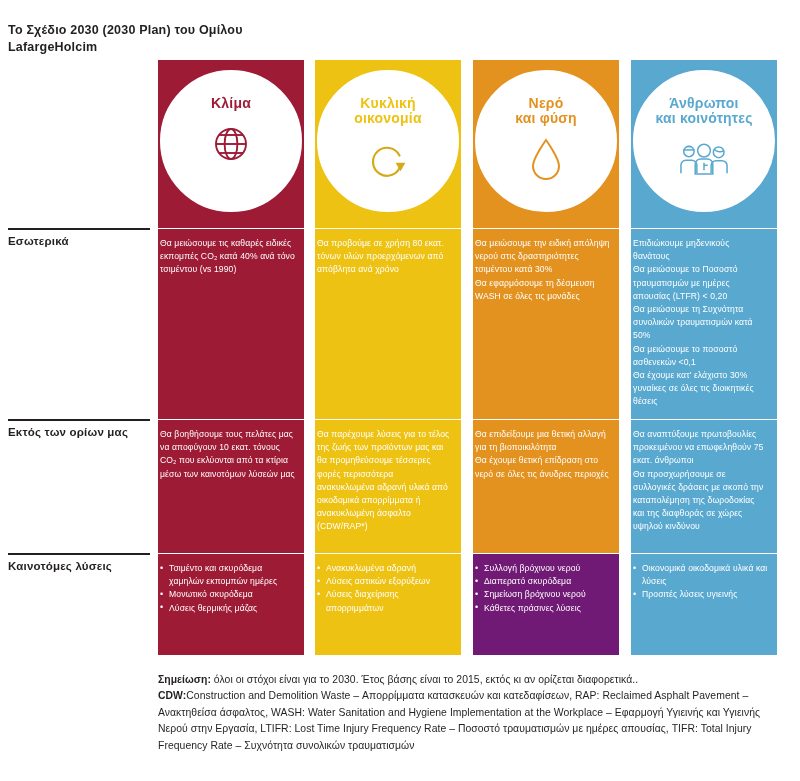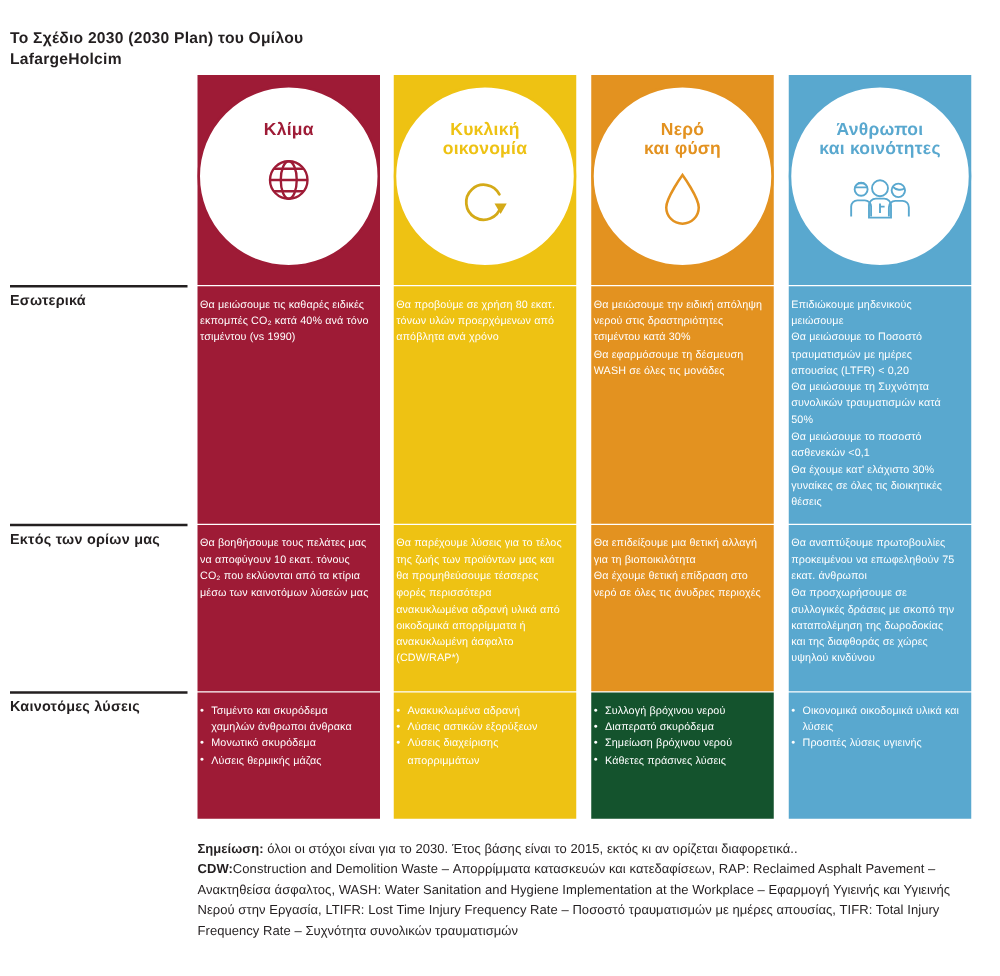--- a/index.html
+++ b/index.html
@@ -148,21 +148,21 @@
       </div>
     </div>
     <div class="col-band band-r1" style="background: rgb(158, 27, 54);">
       <div class="band-text">
         <p>Θα βοηθήσουμε τους πελάτες μας να αποφύγουν 10 εκατ. τόνους CO₂ που εκλύονται από τα κτίρια μέσω των καινοτόμων λύσεών μας</p>
       </div>
     </div>
     <div class="col-band band-r2" style="background: rgb(158, 27, 54);">
       <div class="band-text">
         <ul class="bullets">
-          <li>Τσιμέντο και σκυρόδεμα χαμηλών άνθρωποι άνθρακα</li>
+          <li>Τσιμέντο και σκυρόδεμα χαμηλών εκπομπών ημέρες</li>
           <li>Μονωτικό σκυρόδεμα</li>
           <li>Λύσεις θερμικής μάζας</li>
         </ul>
       </div>
     </div>
   </div>
 
   <div class="col c1">
     <div class="col-band band-head" style="background: rgb(238, 194, 19);">
       <div class="circle" style="border: 2px solid rgb(238, 194, 19);">
@@ -218,21 +218,21 @@
         <p>Θα μειώσουμε την ειδική απόληψη νερού στις δραστηριότητες τσιμέντου κατά 30%</p>
         <p>Θα εφαρμόσουμε τη δέσμευση WASH σε όλες τις μονάδες</p>
       </div>
     </div>
     <div class="col-band band-r1" style="background: rgb(227, 146, 32);">
       <div class="band-text">
         <p>Θα επιδείξουμε μια θετική αλλαγή για τη βιοποικιλότητα</p>
         <p>Θα έχουμε θετική επίδραση στο νερό σε όλες τις άνυδρες περιοχές</p>
       </div>
     </div>
-    <div class="col-band band-r2" style="background: #14532d;">
+    <div class="col-band band-r2" style="background: #701a75;">
       <div class="band-text">
         <ul class="bullets">
           <li>Συλλογή βρόχινου νερού</li>
           <li>Διαπερατό σκυρόδεμα</li>
           <li>Σημείωση βρόχινου νερού</li>
           <li>Κάθετες πράσινες λύσεις</li>
         </ul>
       </div>
     </div>
   </div>
@@ -256,21 +256,21 @@
             <circle cx="31" cy="11" r="7.6"></circle>
             <path d="M20.5 39 v-11.5 a6.6 6.6 0 0 1 6.6-6.6 h7.8 a6.6 6.6 0 0 1 6.6 6.6 V39 Z"></path>
             <path d="M31 25.5 v9"></path>
             <path d="M31 28.5 h4.4"></path>
           </svg>
         </div>
       </div>
     </div>
     <div class="col-band band-r0" style="background: rgb(89, 168, 207);">
       <div class="band-text">
-        <p>Επιδιώκουμε μηδενικούς μειώσουμε</p>
+        <p>Επιδιώκουμε μηδενικούς θανάτους</p>
         <p>Θα μειώσουμε το Ποσοστό τραυματισμών με ημέρες απουσίας (LTFR) &lt; 0,20</p>
         <p>Θα μειώσουμε τη Συχνότητα συνολικών τραυματισμών κατά 50%</p>
         <p>Θα μειώσουμε το ποσοστό ασθενεκών &lt;0,1</p>
         <p>Θα έχουμε κατ' ελάχιστο 30% γυναίκες σε όλες τις διοικητικές θέσεις</p>
       </div>
     </div>
     <div class="col-band band-r1" style="background: rgb(89, 168, 207);">
       <div class="band-text">
         <p>Θα αναπτύξουμε πρωτοβουλίες προκειμένου να επωφεληθούν 75 εκατ. άνθρωποι</p>
         <p>Θα προσχωρήσουμε σε συλλογικές δράσεις με σκοπό την καταπολέμηση της δωροδοκίας και της διαφθοράς σε χώρες υψηλού κινδύνου</p>

